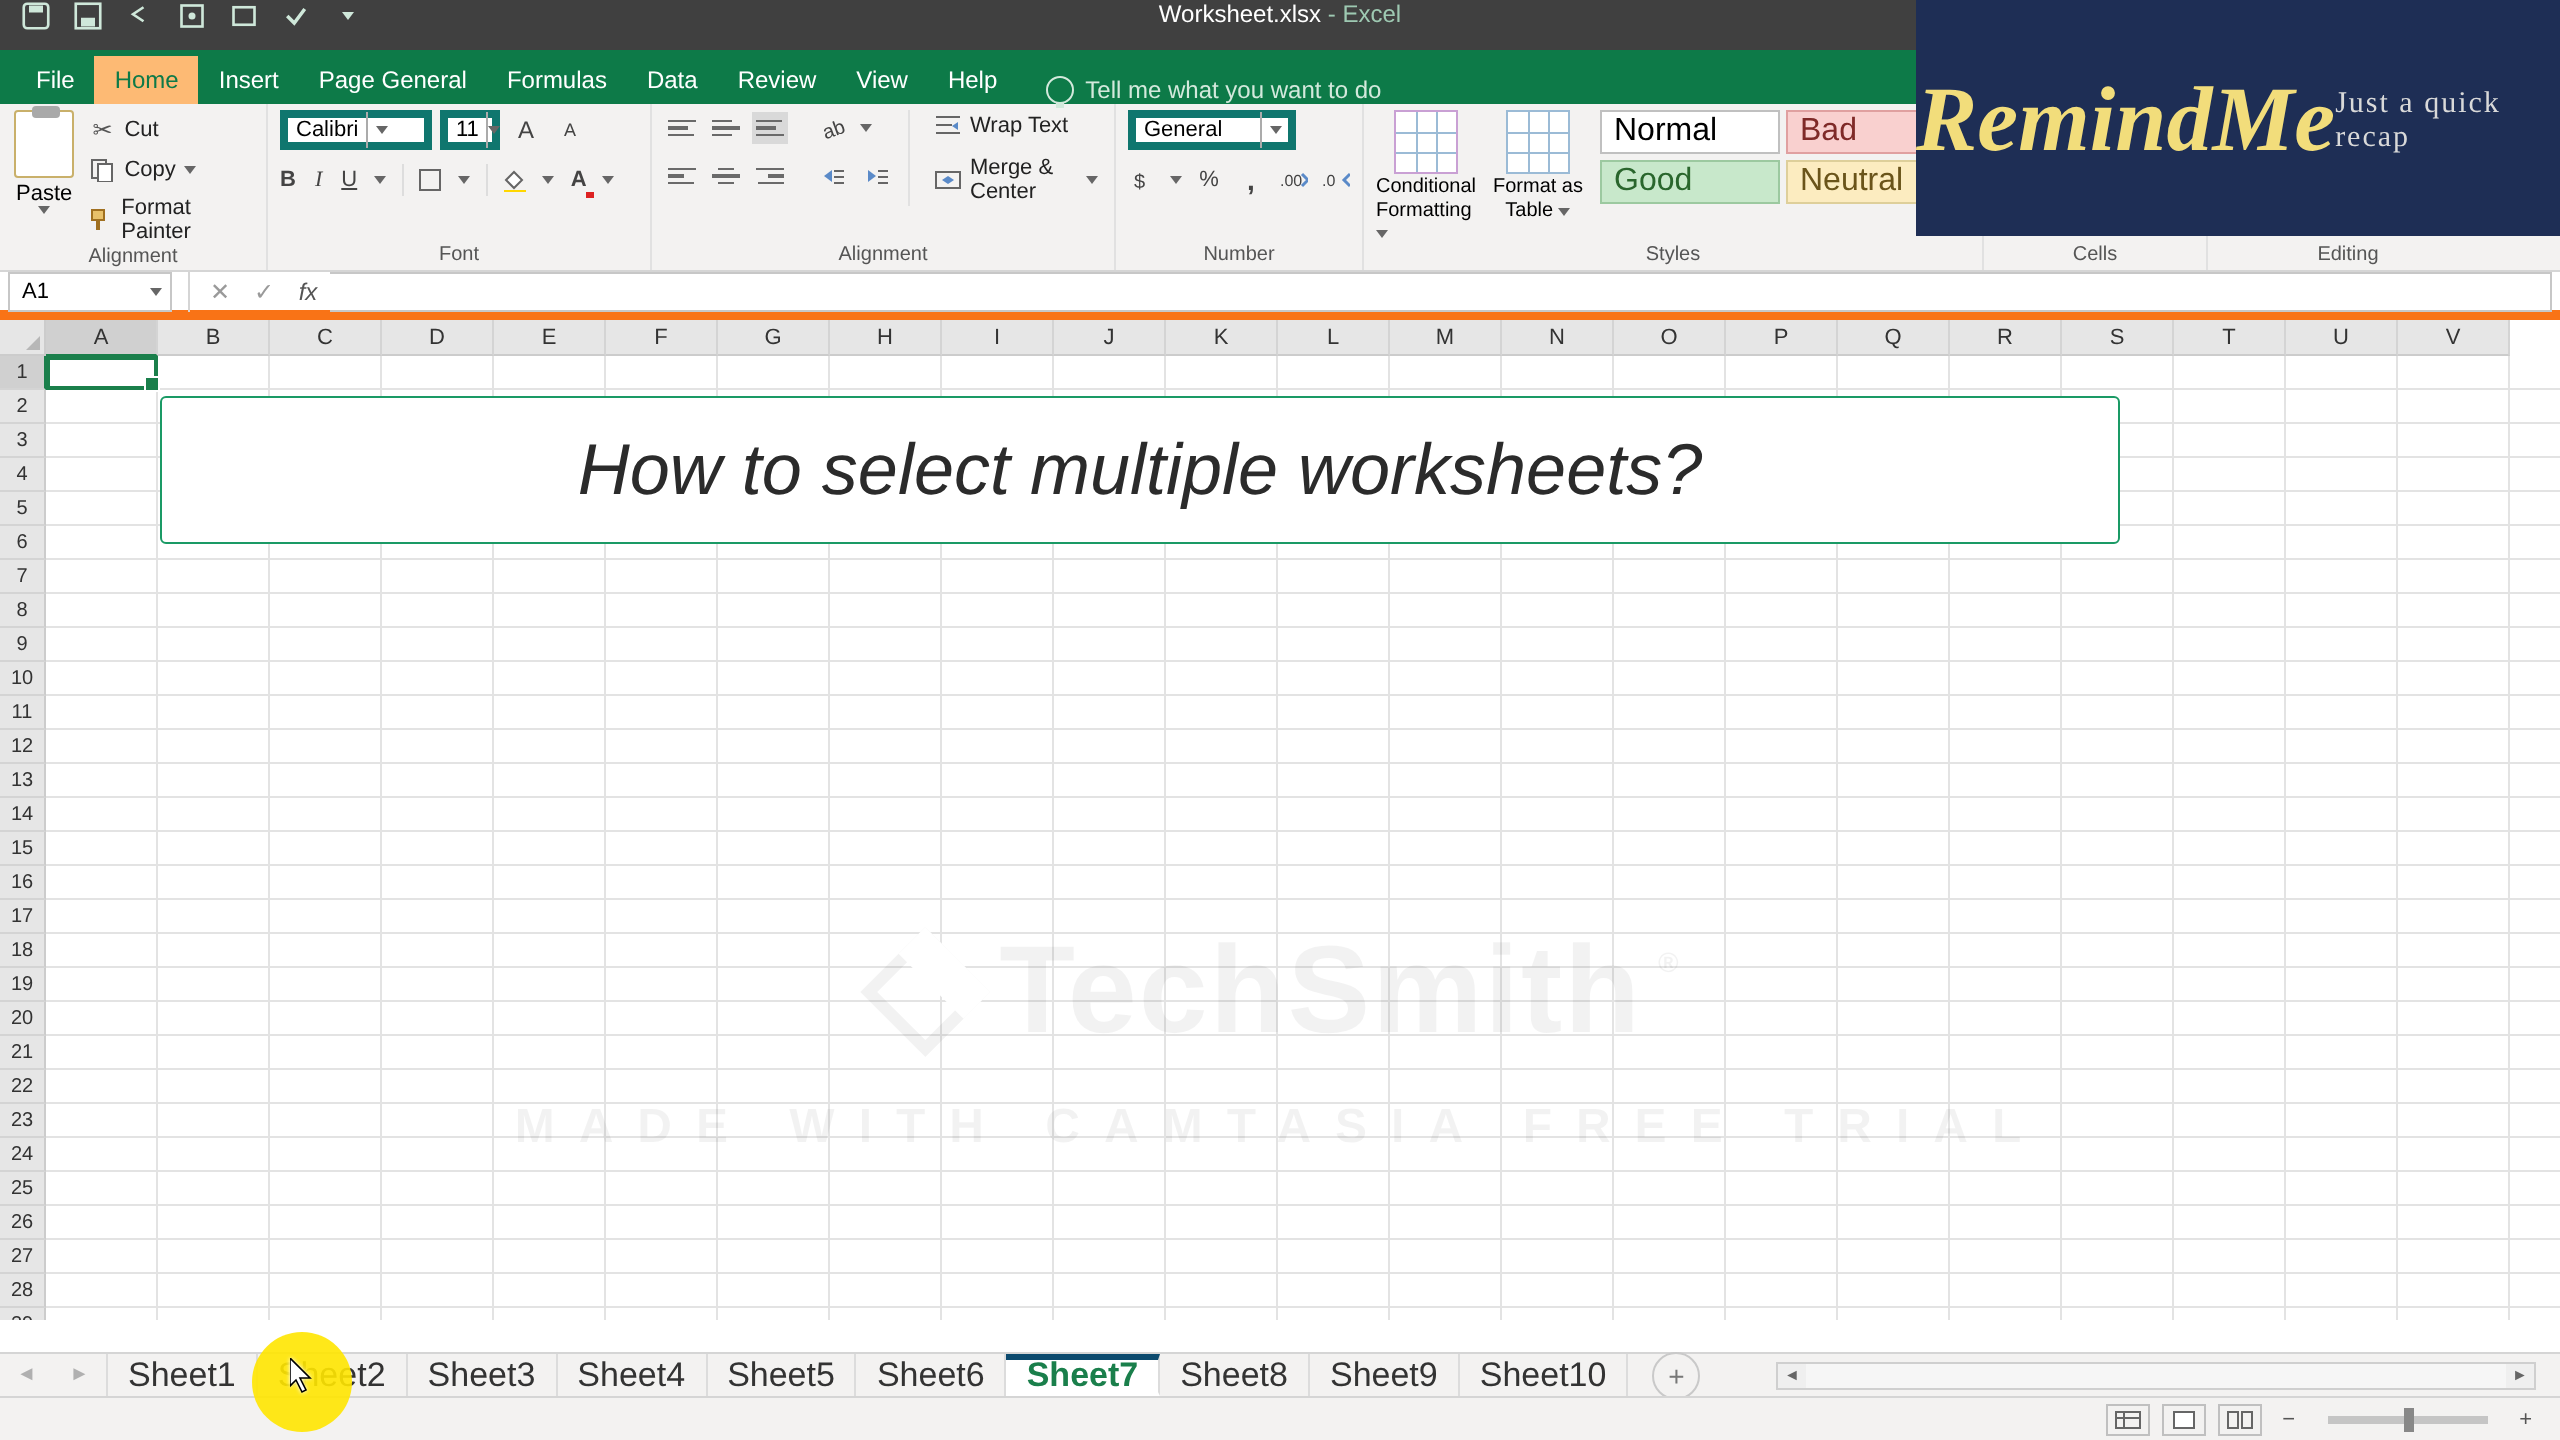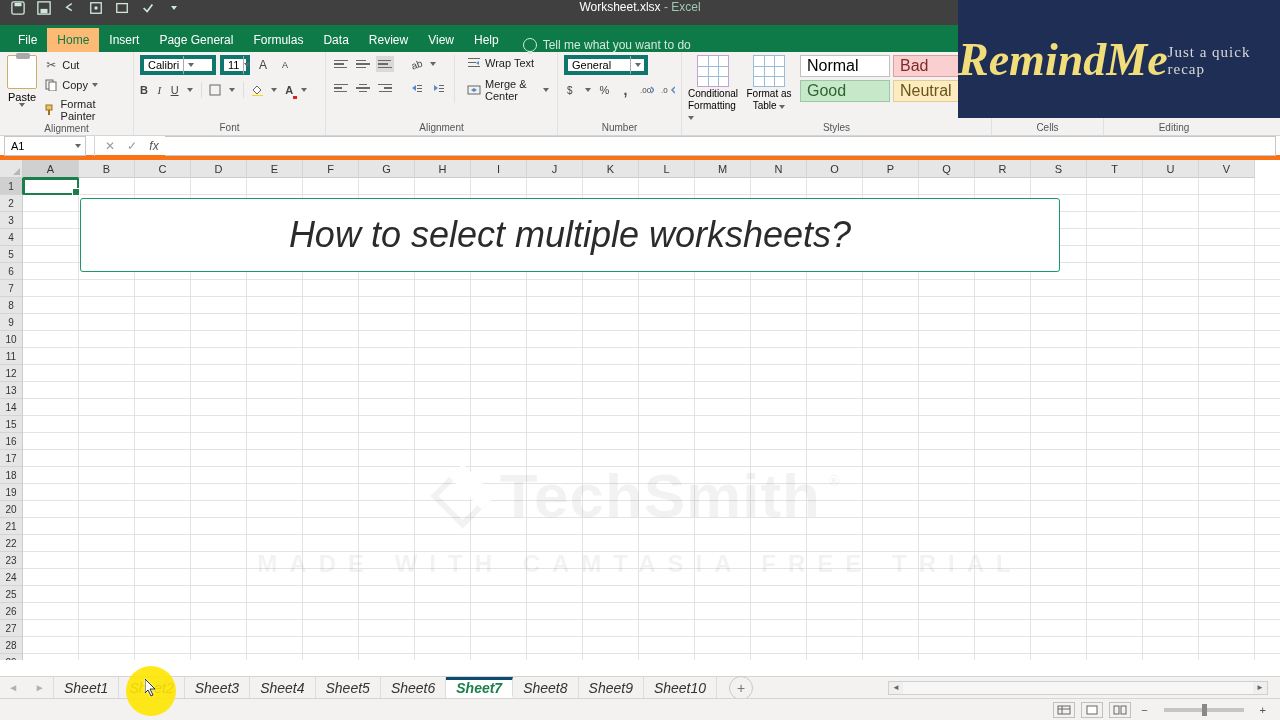--- a/index.html
+++ b/index.html
@@ -107,21 +107,21 @@
 
   .watermark1 { position: absolute; left: 50%; top: 300px; transform: translateX(-50%); font-size: 62px; font-weight: 700; color: rgba(0,0,0,0.05); letter-spacing: 1px; display:flex; align-items:center; gap:8px; font-family: Arial, sans-serif;}
   .watermark1 .sq { width: 46px; height: 46px; border: 6px solid rgba(0,0,0,0.05); transform: rotate(45deg); margin-right: 6px; position:relative; }
   .watermark1 .sq::after{ content:""; position:absolute; left:-6px; top:-6px; right:-6px; height:55%; background:#fff; transform:rotate(0);}
   .watermark1 .reg { font-size: 14px; vertical-align: top; margin-top: -30px; }
   .watermark2 { position: absolute; left: 50%; top: 390px; transform: translateX(-50%); font-size: 24px; font-weight: 700; color: rgba(0,0,0,0.05); letter-spacing: 12px; font-family: Arial, sans-serif; white-space: nowrap;}
 
   
   .sheet-bar { position: absolute; left: 0; right: 0; bottom: 22px; height: 22px; background: #f3f2f1; border-top: 1px solid #d5d5d5; display: flex; align-items: center; }
   .nav-arrows { width: 54px; display: flex; align-items: center; justify-content: space-around; color: #b0b0b0; font-size: 10px; border-right: 1px solid #dcdcdc; height: 100%;}
-  .sheet-tab { height: 100%; padding: 0 10px; font-size: 14px; color: #333; display: flex; align-items: center; border-right: 1px solid #dcdcdc; background: #f3f2f1; cursor: pointer; position: relative; font-style: italic; }
+  .sheet-tab { height: 100%; padding: 0 10px; font-size: 17px; color: #333; display: flex; align-items: center; border-right: 1px solid #dcdcdc; background: #f3f2f1; cursor: pointer; position: relative; }
   .sheet-tab.active { background: #fff; font-weight: 700; color: #1a7f4b; border-bottom:2px solid #fff; margin-bottom:-1px; border-top:3px solid #0c4a6e;}
   .new-sheet { width: 24px; height: 24px; border: 1px solid #c9c9c9; border-radius: 50%; margin-left: 12px; display: flex; align-items: center; justify-content: center; color: #777; font-size: 14px; }
   .scroll-spacer { flex: 1; }
   .hscroll-ctrl { width: 380px; height: 14px; border: 1px solid #cfcfcf; margin-right: 12px; display: flex; align-items: center; }
   .hscroll-btn { width: 14px; height: 100%; background: #efefef; display: flex; align-items: center; justify-content: center; font-size: 8px; color: #666; }
   .hscroll-track { flex: 1; height: 100%; background: #f6f6f6; }
 
   
   .status-bar { position: absolute; left: 0; right: 0; bottom: 0; height: 22px; background: #f3f2f1; border-top: 1px solid #d5d5d5; display: flex; align-items: center; justify-content: flex-end; gap: 6px; padding-right: 10px; font-size: 11px; color: #555; }
   .view-btn { width: 22px; height: 16px; border: 1px solid #c0c0c0; display: flex; align-items: center; justify-content: center; }

